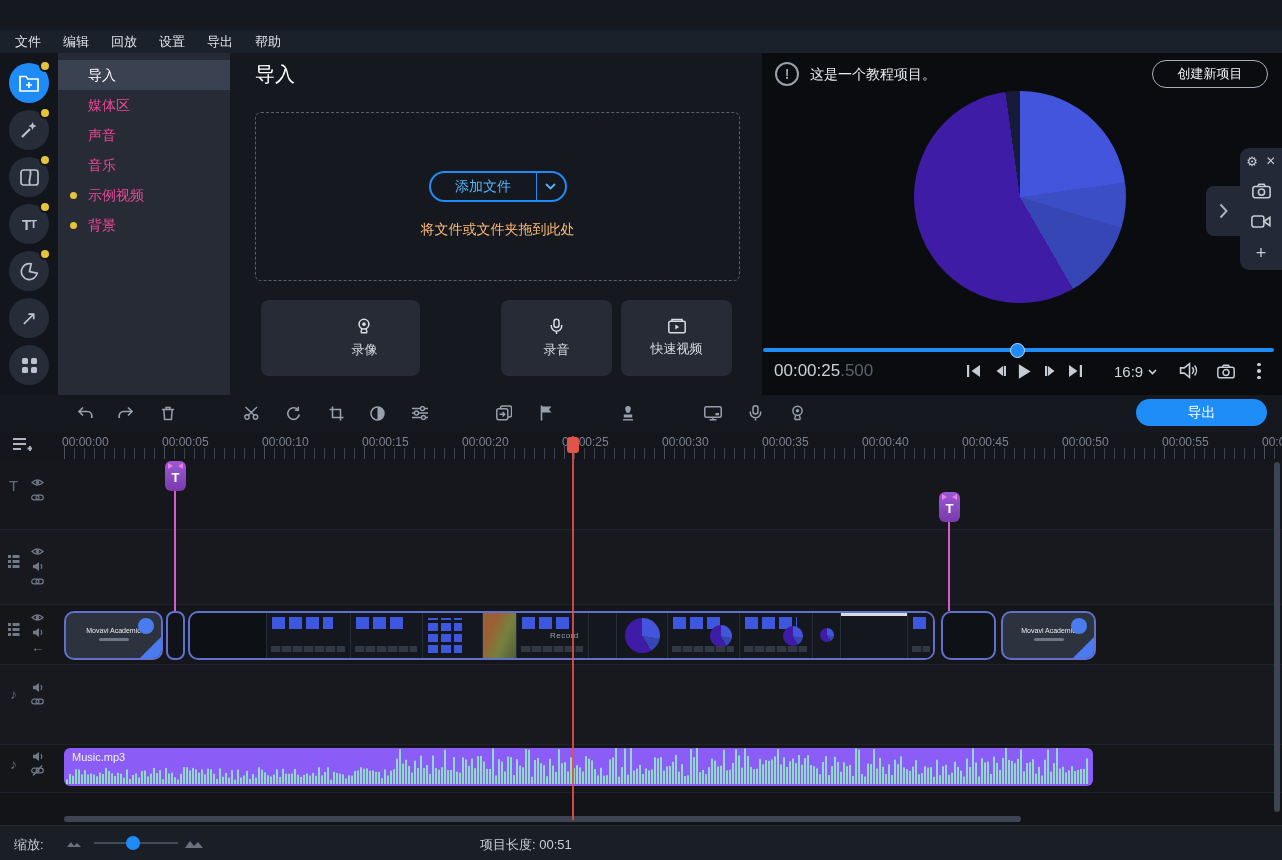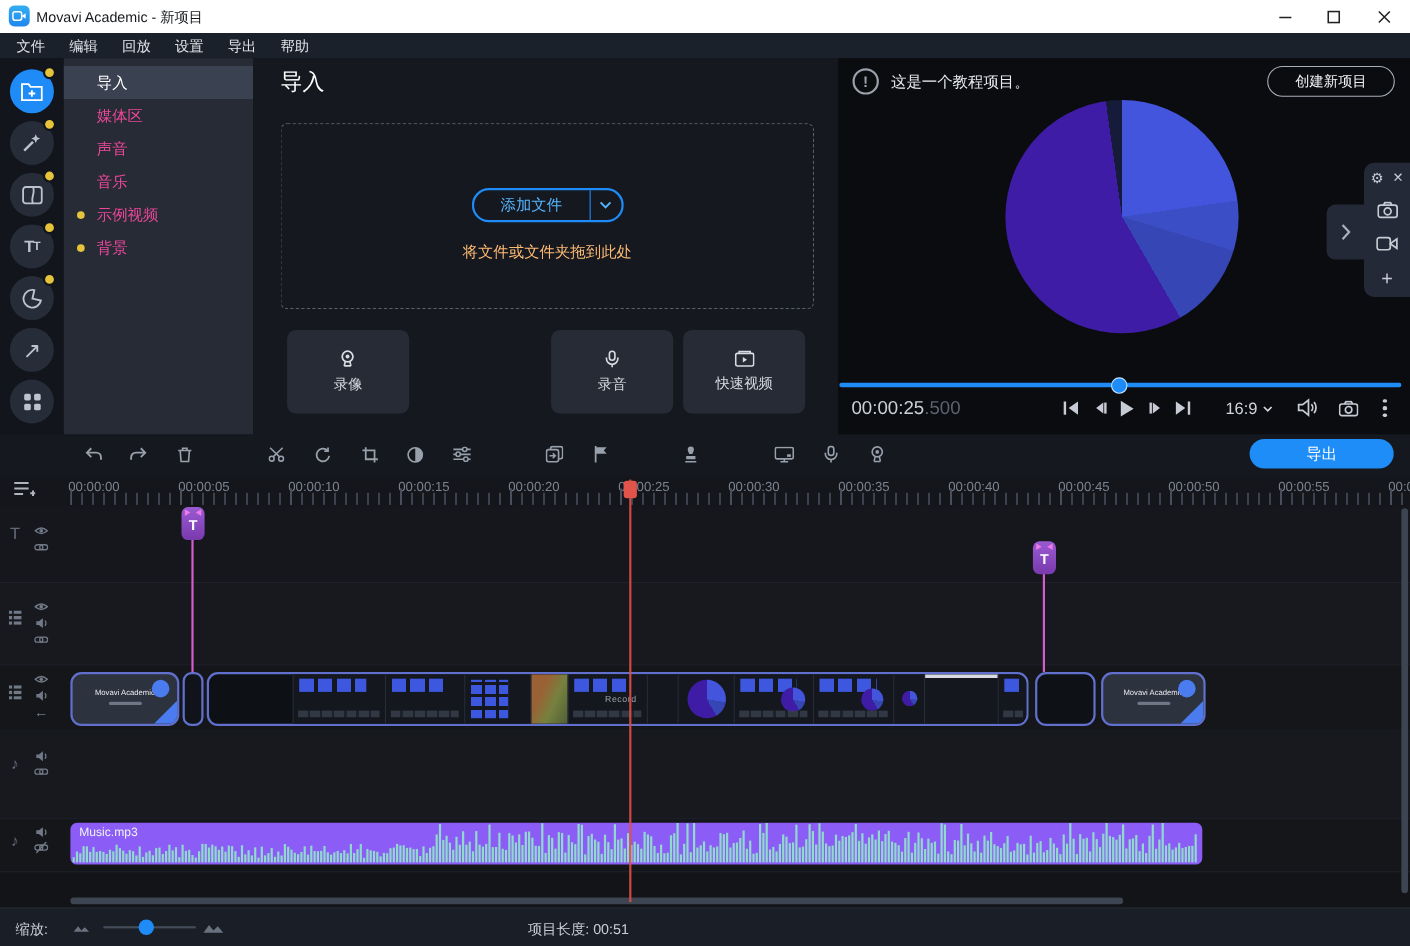--- a/index.html
+++ b/index.html
@@ -119,44 +119,20 @@
   
   .bottombar{position:absolute;left:0;top:825px;width:100%;height:35px;background:#1a1f27;border-top:1px solid #242a33;color:#c9ced6;font-size:13px;}
   .zslider{position:absolute;left:94px;top:16px;width:84px;height:2px;background:#454c59;}
   .zthumb{position:absolute;left:126px;top:10px;width:14px;height:14px;border-radius:50%;background:#1f8bf6;}
 </style>
 </head>
 <body>
 
 <div class="app">
 
-  <div class="titlebar">
-    <span class="appicon">
-      <svg width="13" height="13" viewBox="0 0 13 13">
-          <rect x="0.7" y="2.6" width="8" height="7.8" rx="2" fill="none" stroke="#fff" stroke-width="1.4"></rect>
-          <path d="M8.7 6.5 L12.3 4 v5 Z" fill="#fff"></path>
-        </svg>
-    </span>
-    <span class="wintitle">Movavi Academic - 新项目</span>
-    <span class="winbtn" style="left:1148px;">
-        <svg width="13" height="13">
-          <line x1="1" y1="7" x2="12" y2="7" stroke="#222" stroke-width="1.4"></line>
-        </svg>
-      </span>
-    <span class="winbtn" style="left:1192px;">
-        <svg width="13" height="13">
-          <rect x="1.5" y="1.5" width="10" height="10" fill="none" stroke="#222" stroke-width="1.4"></rect>
-        </svg>
-      </span>
-    <span class="winbtn" style="left:1238px;">
-        <svg width="13" height="13">
-          <path d="M1.5 1.5 L11.5 11.5 M11.5 1.5 L1.5 11.5" stroke="#222" stroke-width="1.4"></path>
-        </svg>
-      </span>
-  </div>
 
   <div class="menubar">
       <span class="menu-item">文件</span>
       <span class="menu-item">编辑</span>
       <span class="menu-item">回放</span>
       <span class="menu-item">设置</span>
       <span class="menu-item">导出</span>
       <span class="menu-item">帮助</span>
     </div>
 
@@ -222,21 +198,21 @@
         <span class="lbl">添加文件</span>
         <span class="sep"></span>
         <span class="chev">
             <svg width="11" height="7">
               <path d="M1 1 l4.5 4.5 L10 1" fill="none" stroke="currentColor" stroke-width="1.8"></path>
             </svg>
           </span>
       </div>
       <div class="drophint">将文件或文件夹拖到此处</div>
     </div>
-    <div class="action" style="left:31px;">
+    <div class="action" style="left:31px;padding-left:48px;">
       <svg width="17" height="17" viewBox="0 0 16 16">
           <circle cx="7.5" cy="5.8" r="4.6" fill="none" stroke="#d8dce3" stroke-width="1.5"></circle>
           <circle cx="7.5" cy="5.8" r="1.7" fill="#d8dce3"></circle>
           <path d="M4.6 13.8 h5.8 M5.6 9.8 l-1 4 M9.4 9.8 l1 4" stroke="#d8dce3" stroke-width="1.4" fill="none"></path>
         </svg>
       <span class="alabel">录像</span>
     </div>
     <div class="action" style="left:271px;">
       <svg width="15" height="17" viewBox="0 0 15 16">
           <rect x="5" y="0.8" width="5" height="8.2" rx="2.5" fill="none" stroke="#d8dce3" stroke-width="1.5"></rect>

